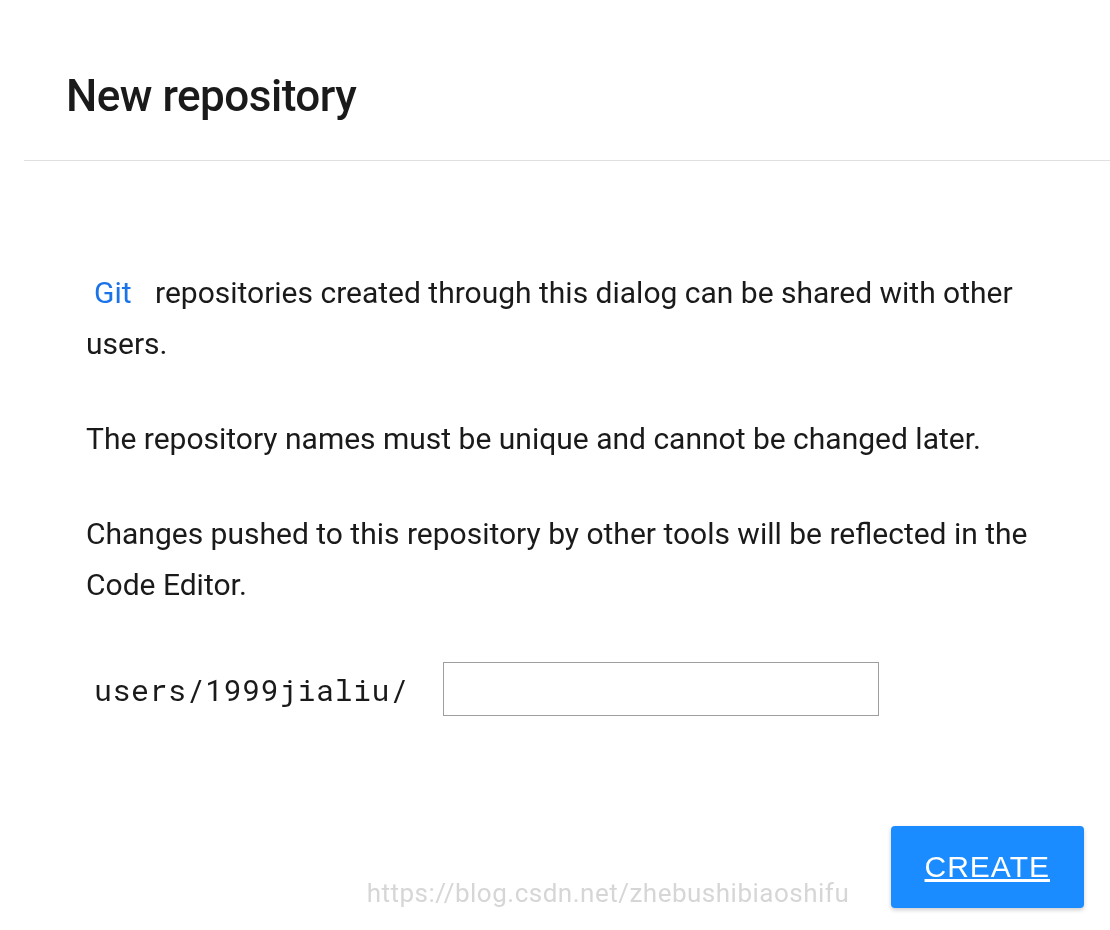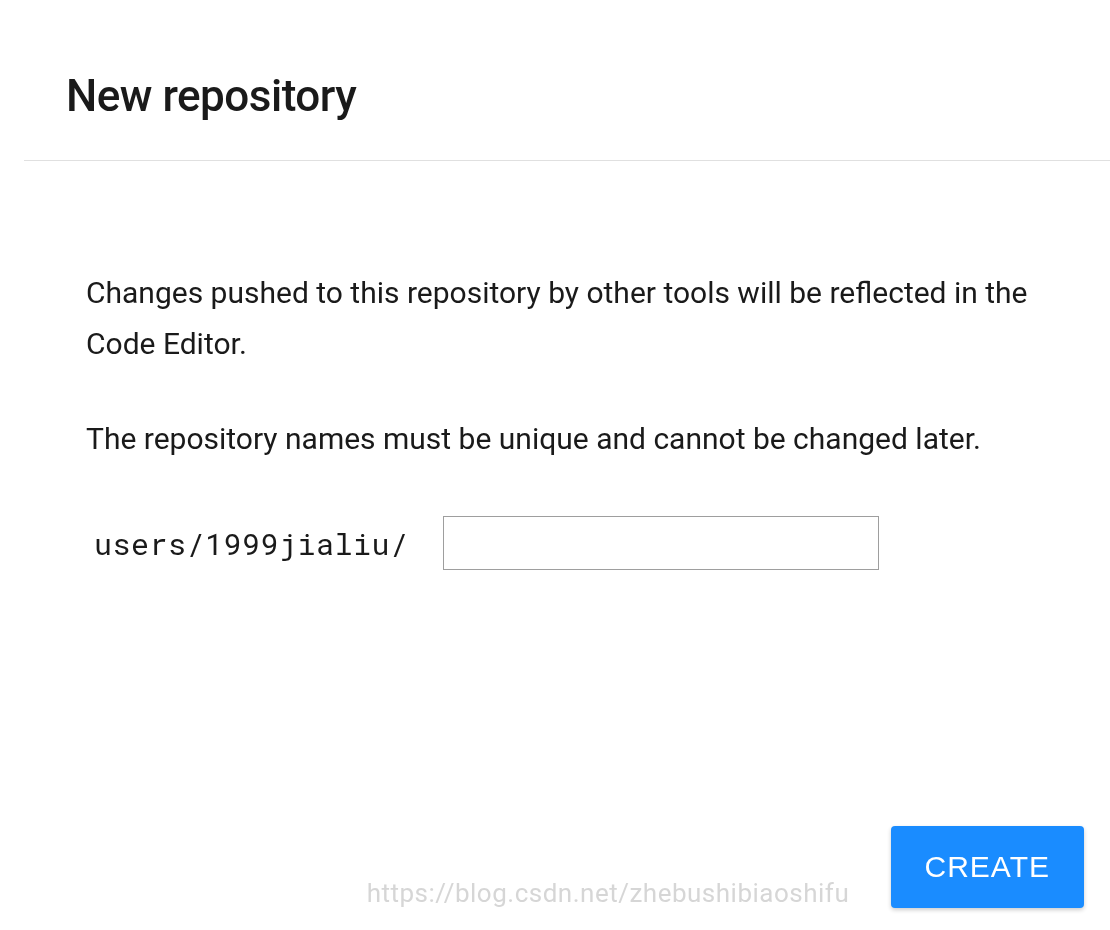--- a/index.html
+++ b/index.html
@@ -82,20 +82,21 @@
       background: #1a8cff;
       border: none;
       color: #fff;
       font-size: 30px;
       font-weight: 500;
       letter-spacing: 1px;
       padding: 24px 34px;
       border-radius: 4px;
       cursor: pointer;
       box-shadow: 0 2px 4px rgba(0,0,0,0.2);
+      text-decoration: underline;
     }
     .watermark {
       position: absolute;
       bottom: 30px;
       left: 50%;
       transform: translateX(-44%);
       font-size: 26px;
       color: rgba(180,180,180,0.55);
       pointer-events: none;
       white-space: nowrap;
@@ -103,22 +104,25 @@
     }
   </style>
 </head>
 <body>
 
 <div class="dialog-header">
   <h1 class="dialog-title">New repository</h1>
 </div>
 
 <div class="dialog-body">
+  <p class="body-para">
+    <span class="git-link">Git</span><span> repositories created through this dialog can be shared with other users.</span>
+  </p>
+  <p class="body-para">The repository names must be unique and cannot be changed later.</p>
   <p class="body-para">Changes pushed to this repository by other tools will be reflected in the Code Editor.</p>
-  <p class="body-para">The repository names must be unique and cannot be changed later.</p>
 
   <div class="input-row">
     <span class="path-prefix">users/1999jialiu/</span>
     <input type="text" class="repo-input" value="" style="">
   </div>
 </div>
 
 <div class="dialog-actions">
   <button class="btn-create">CREATE</button>
 </div>

